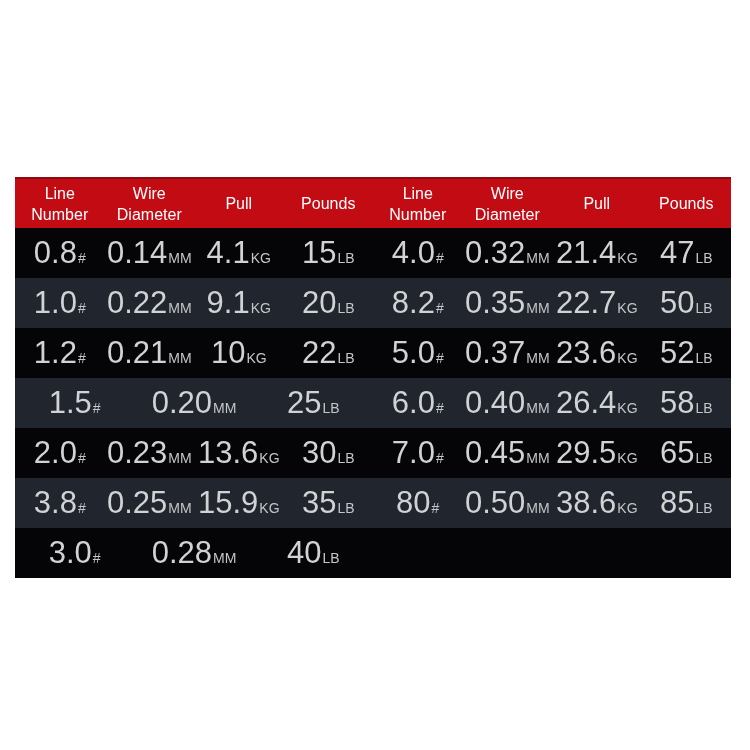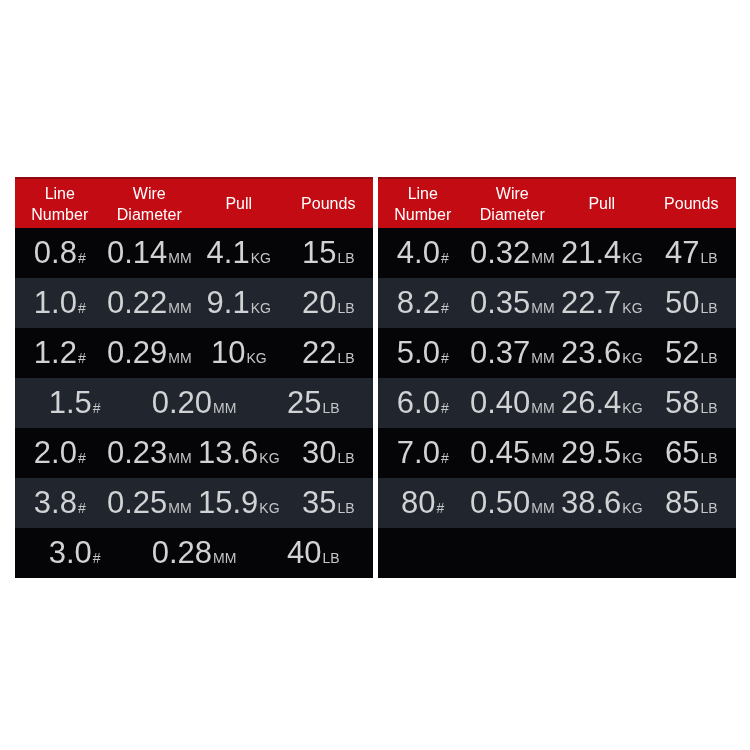--- a/index.html
+++ b/index.html
@@ -20,21 +20,20 @@
     width: 750px; height: 750px;
     background: var(--page-bg);
     font-family: "Liberation Sans", sans-serif;
     position: relative;
     overflow: hidden;
   }
   .tables {
     position: absolute;
     left: 15px; top: 177px;
     display: flex;
-    gap: 5px;
   }
   .spec-table { width: 358px; }
   .thead {
     display: flex;
     height: 51px;
     background: var(--header-bg);
     border-top: 2px solid var(--header-accent);
   }
   .th {
     flex: 1 1 25%;
@@ -94,21 +93,21 @@
           <div class="td"><span class="val">15</span><span class="unit">LB</span></div>
         </div>
         <div class="tr">
           <div class="td"><span class="val">1.0</span><span class="unit">#</span></div>
           <div class="td"><span class="val">0.22</span><span class="unit">MM</span></div>
           <div class="td"><span class="val">9.1</span><span class="unit">KG</span></div>
           <div class="td"><span class="val">20</span><span class="unit">LB</span></div>
         </div>
         <div class="tr">
           <div class="td"><span class="val">1.2</span><span class="unit">#</span></div>
-          <div class="td"><span class="val">0.29</span><span class="unit">MM</span></div>
+          <div class="td"><span class="val">0.21</span><span class="unit">MM</span></div>
           <div class="td"><span class="val">10</span><span class="unit">KG</span></div>
           <div class="td"><span class="val">22</span><span class="unit">LB</span></div>
         </div>
         <div class="tr">
           <div class="td"><span class="val">1.5</span><span class="unit">#</span></div>
           <div class="td"><span class="val">0.20</span><span class="unit">MM</span></div>
           <div class="td"><span class="val">25</span><span class="unit">LB</span></div>
         </div>
         <div class="tr">
           <div class="td"><span class="val">2.0</span><span class="unit">#</span></div>

